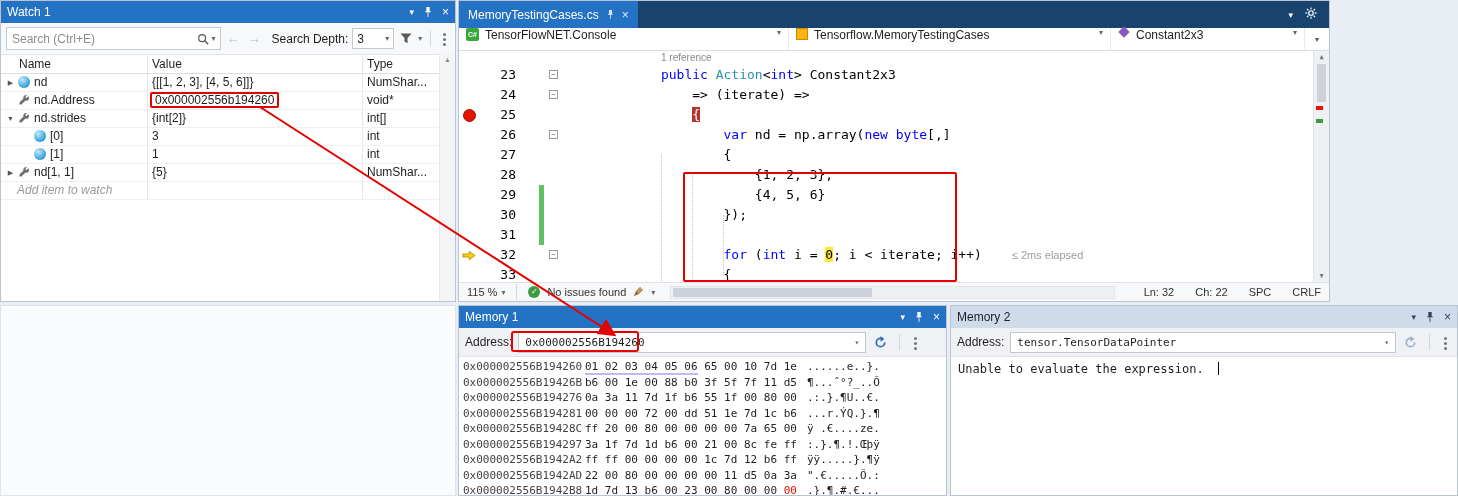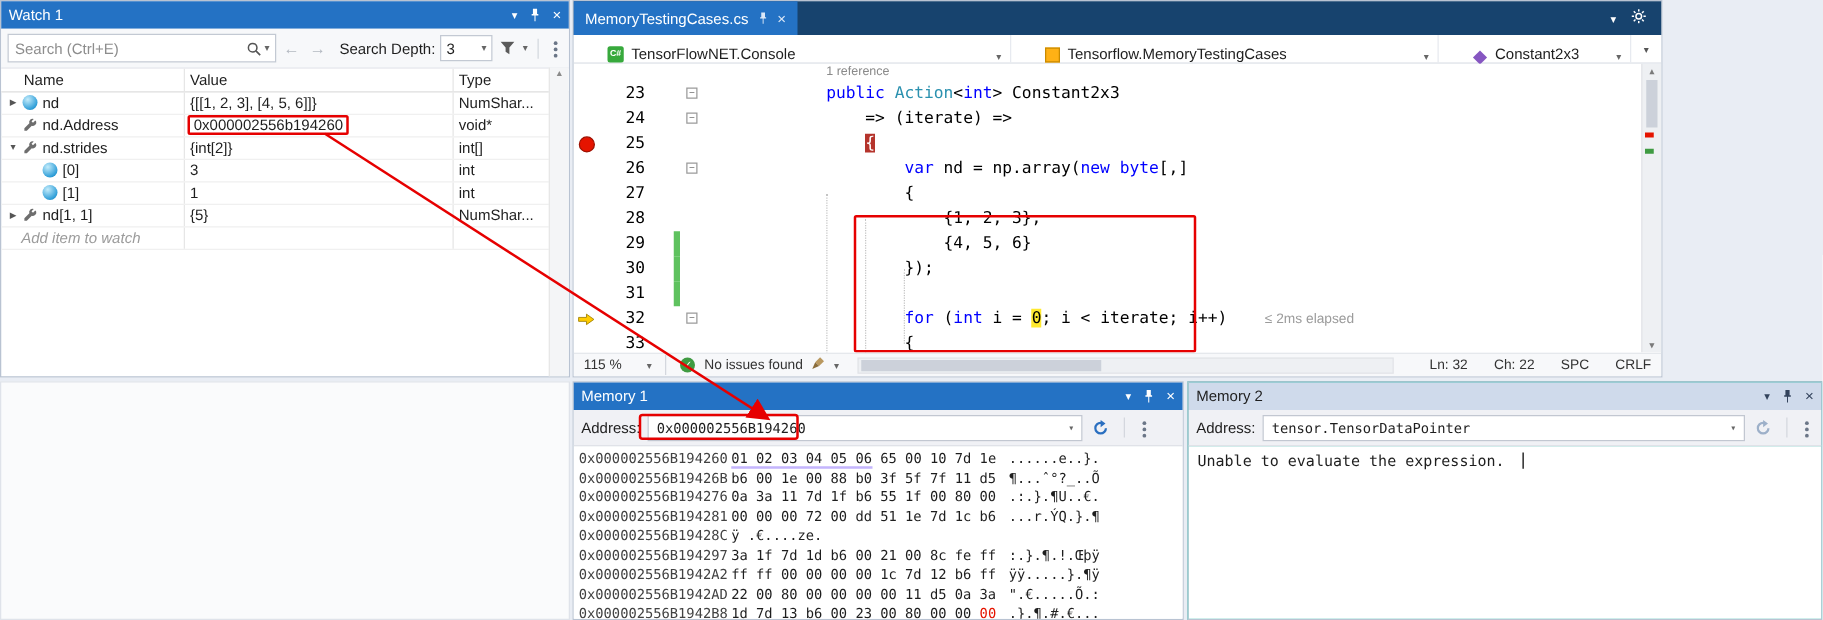--- a/index.html
+++ b/index.html
@@ -50,21 +50,21 @@
   .watch-vscroll .arr{font-size:7px;color:#8a8a8a;display:block;margin-top:2px;}
   .watch-vscroll .thumb{margin:3px 3px 0 3px;height:60px;background:#d5d9e0;}
 
   
   #editor{position:absolute;left:458px;top:0;width:872px;height:302px;background:#fff;display:flex;flex-direction:column;}
   .tab-strip{height:27px;background:#17436e;display:flex;align-items:stretch;color:#fff;flex:0 0 auto;}
   .tab{background:#2472c4;display:flex;align-items:center;gap:7px;padding:0 9px;font-size:12px;}
   .tab-ic{display:inline-flex;color:#dce8f7;}
   .strip-icons{margin-left:auto;display:flex;align-items:center;gap:12px;padding:0 12px;color:#fff;}
   .nav-bar{height:22px;background:#fff;border-bottom:1px solid #d8dce4;display:flex;align-items:stretch;flex:0 0 auto;}
-  .nav-combo{display:flex;align-items:flex-end;gap:6px;padding:0 7px;border-right:1px solid #e7eaf0;box-sizing:border-box;margin-left:20px;}
+  .nav-combo{display:flex;align-items:flex-start;gap:6px;padding:0 7px;border-right:1px solid #e7eaf0;box-sizing:border-box;}
   .nav-combo .lbl{white-space:nowrap;overflow:hidden;}
   .nav-combo .combo-caret{margin-left:auto;}
   .nav-right{width:24px;margin-left:auto;display:flex;align-items:center;justify-content:center;border-left:1px solid #e7eaf0;color:#555;}
   .csproj-ic{width:13px;height:13px;background:#37a93c;color:#fff;font-size:7px;font-weight:bold;display:flex;align-items:center;justify-content:center;border-radius:2px;flex:0 0 auto;}
   .class-ic{width:10px;height:10px;background:#ffb115;border:1px solid #c98a00;flex:0 0 auto;}
   .method-ic{width:8px;height:8px;background:#8656c1;transform:rotate(45deg);margin:0 2px;flex:0 0 auto;}
 
   .code-area{position:relative;flex:1 1 auto;overflow:hidden;font-family:"DejaVu Sans Mono",monospace;font-size:13px;background:#fff;}
   .refline{height:14px;line-height:14px;padding-left:202px;color:#8a8a8a;font-size:10px;font-family:"Liberation Sans",sans-serif;}
   .cline{display:flex;height:20px;line-height:20px;}
@@ -375,21 +375,21 @@
       <div class="v-scroll">
         <span class="arr">▲</span>
         <span class="vs-thumb"></span>
         <span class="vs-mark" style="top:55px;background:#e51400;"></span>
         <span class="vs-mark" style="top:68px;background:#3f9b42;"></span>
         <span class="arr bottom">▼</span>
       </div>
     </div>
 
     <div class="editor-status">
-      <span style="display:inline-flex;align-items:center;gap:20px;">
+      <span style="display:inline-flex;align-items:center;gap:4px;">
         <span>115 %</span>
         <span class="combo-caret">▾</span>
       </span>
       <span class="vsep"></span>
       <span class="chk">✓</span>
       <span>No issues found</span>
       <span><svg viewBox="0 0 14 14" width="11" height="11">
             <path d="M9 1l4 4-5 5-4-4z" fill="#b9985f"></path>
             <path d="M4 6L1 13l7-3z" fill="#8a6d3b"></path>
           </svg></span>
@@ -430,21 +430,21 @@
         </span>
       <span class="vsep"></span>
       <span class="overflow-dots"></span>
       <div class="addr-redbox"></div>
     </div>
     <div class="mem-hex">
         <div class="mrow"><span class="maddr">0x000002556B194260</span><span class="mbytes"><span class="u-red">01 02 03 04 05 06</span> 65 00 10 7d 1e</span><span class="mascii">......e..}.</span></div>
         <div class="mrow"><span class="maddr">0x000002556B19426B</span><span class="mbytes">b6 00 1e 00 88 b0 3f 5f 7f 11 d5</span><span class="mascii">¶...ˆ°?_..Õ</span></div>
         <div class="mrow"><span class="maddr">0x000002556B194276</span><span class="mbytes">0a 3a 11 7d 1f b6 55 1f 00 80 00</span><span class="mascii">.:.}.¶U..€.</span></div>
         <div class="mrow"><span class="maddr">0x000002556B194281</span><span class="mbytes">00 00 00 72 00 dd 51 1e 7d 1c b6</span><span class="mascii">...r.ÝQ.}.¶</span></div>
-        <div class="mrow"><span class="maddr">0x000002556B19428C</span><span class="mascii">ÿ .€....ze.</span></div>
+        <div class="mrow"><span class="maddr">0x000002556B19428C</span><span class="mbytes">ff 20 00 80 00 00 00 00 7a 65 00</span><span class="mascii">ÿ .€....ze.</span></div>
         <div class="mrow"><span class="maddr">0x000002556B194297</span><span class="mbytes">3a 1f 7d 1d b6 00 21 00 8c fe ff</span><span class="mascii">:.}.¶.!.Œþÿ</span></div>
         <div class="mrow"><span class="maddr">0x000002556B1942A2</span><span class="mbytes">ff ff 00 00 00 00 1c 7d 12 b6 ff</span><span class="mascii">ÿÿ.....}.¶ÿ</span></div>
         <div class="mrow"><span class="maddr">0x000002556B1942AD</span><span class="mbytes">22 00 80 00 00 00 00 11 d5 0a 3a</span><span class="mascii">".€.....Õ.:</span></div>
         <div class="mrow"><span class="maddr">0x000002556B1942B8</span><span class="mbytes">1d 7d 13 b6 00 23 00 80 00 00 <span class="t-red">00</span></span><span class="mascii">.}.¶.#.€...</span></div>
       </div>
   </section>
 
   <section id="memory2">
     <header class="tool-header unfocused">
       <span class="tool-title">Memory 2</span>

